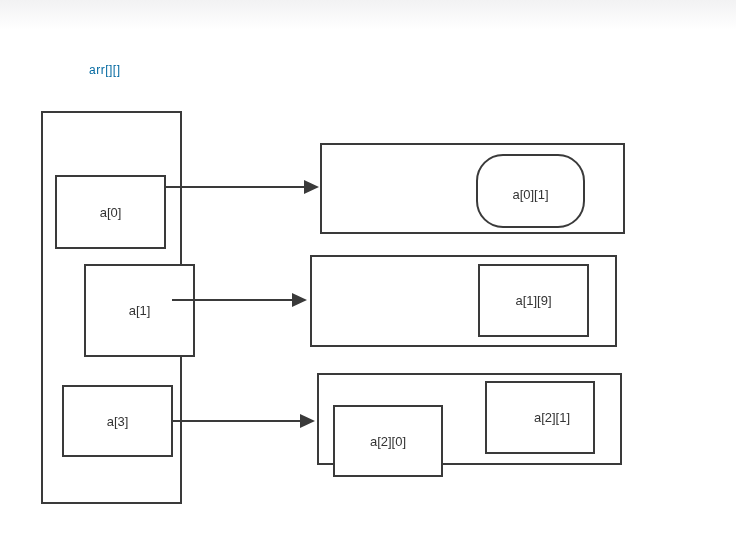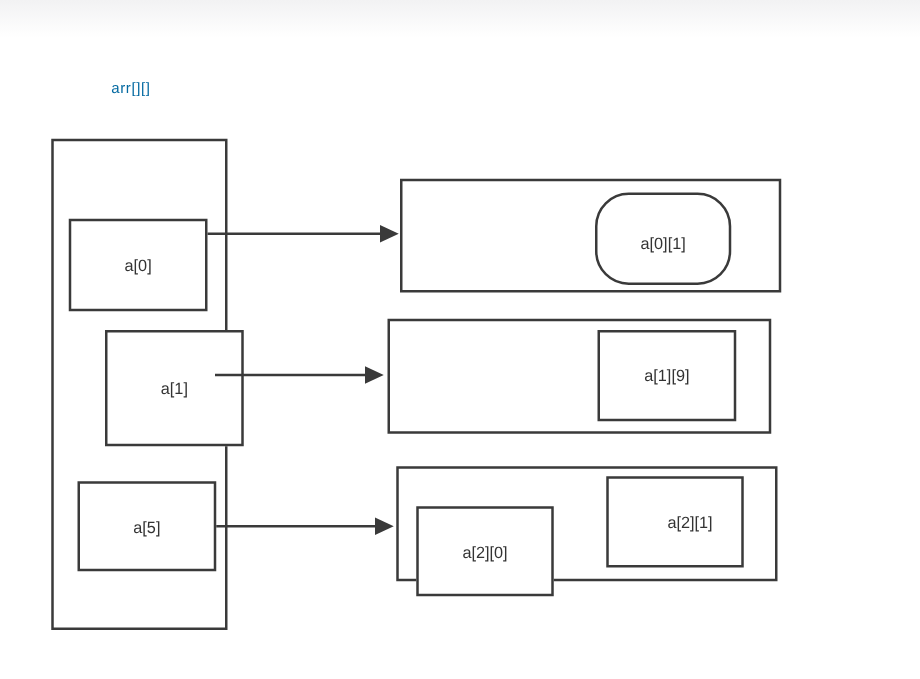--- a/index.html
+++ b/index.html
@@ -85,21 +85,21 @@
 <body>
 
 <div class="canvas">
 
   <div class="diagram-title">arr[][]</div>
 
   <div class="rect outer-box"></div>
 
   <div class="cell ptr-0">a[0]</div>
   <div class="cell ptr-1">a[1]</div>
-  <div class="cell ptr-2">a[5]</div>
+  <div class="cell ptr-2">a[3]</div>
 
   <div>
     <div class="arrow-line al-0"></div>
     <div class="arrow-head ah-0"></div>
   </div>
   <div>
     <div class="arrow-line al-1"></div>
     <div class="arrow-head ah-1"></div>
   </div>
   <div>

